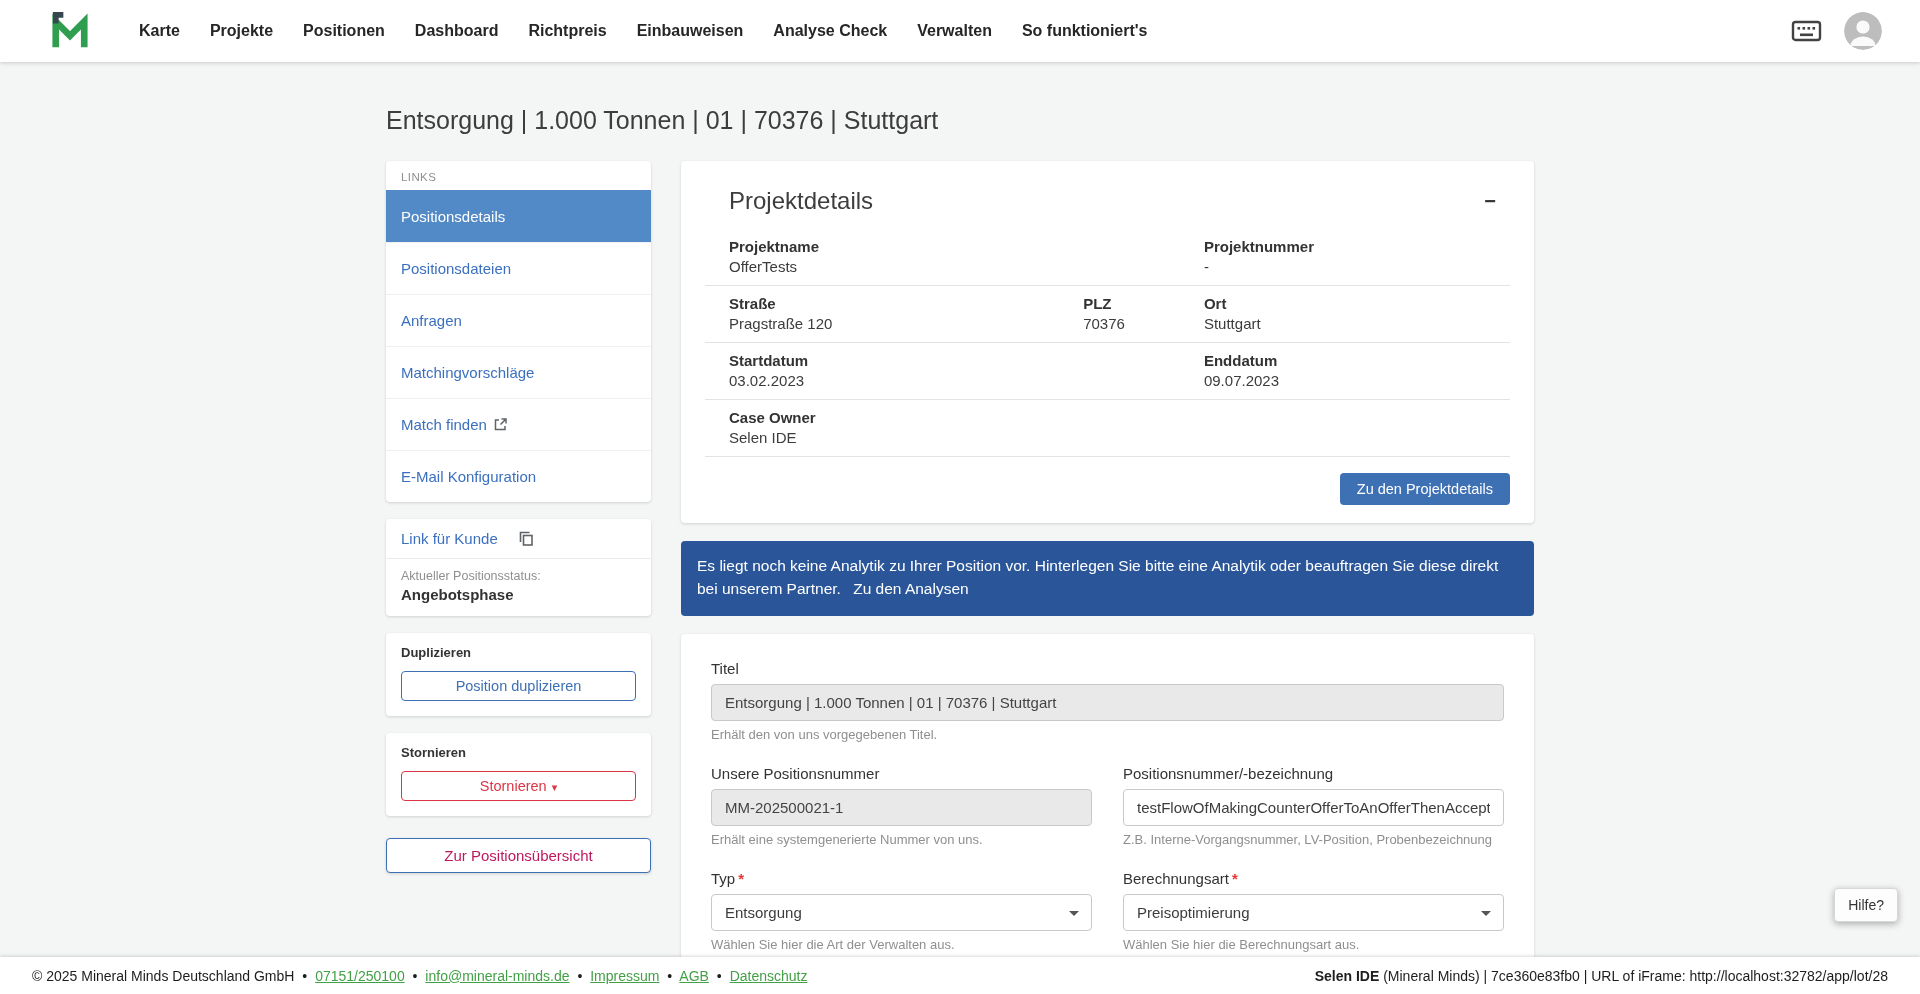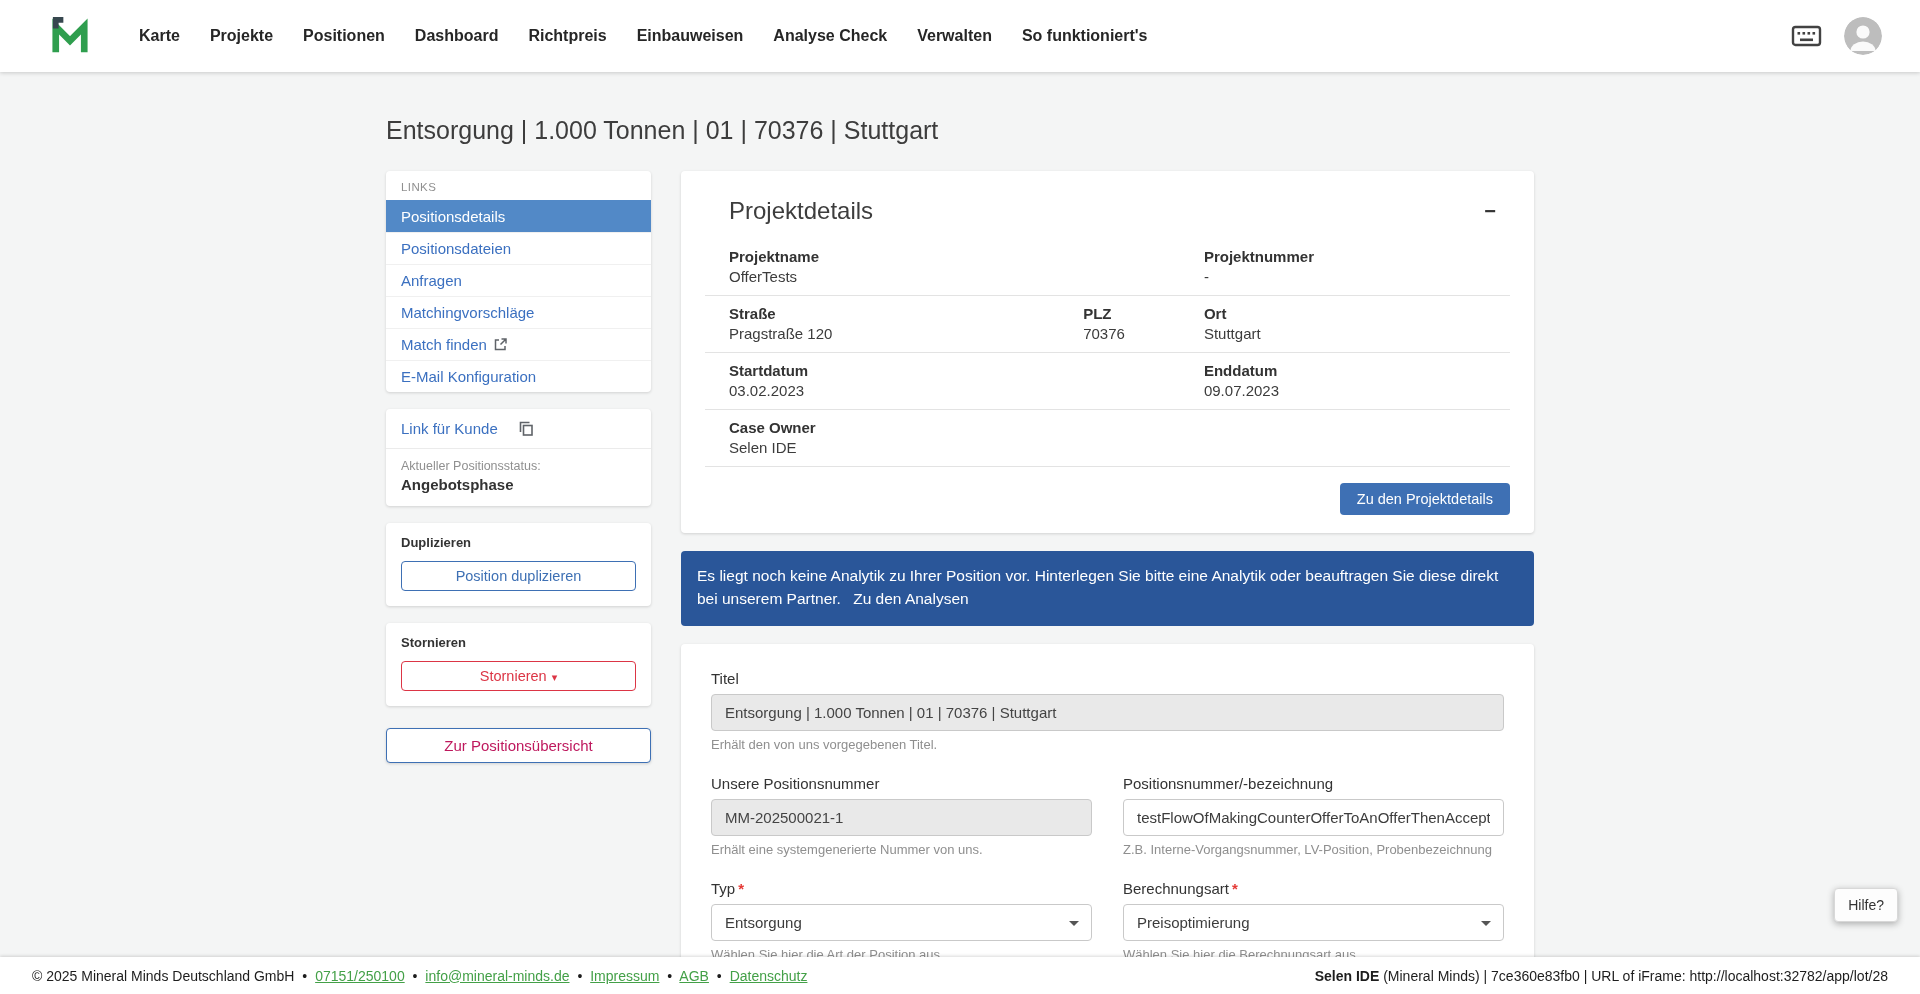--- a/index.html
+++ b/index.html
@@ -2,39 +2,39 @@
 <html><head>
 <meta charset="utf-8">
 <style>
   * { box-sizing: border-box; margin: 0; padding: 0; }
   html, body { height: 100%; }
   body { background: #f4f5f5; font-family: "Liberation Sans", sans-serif; color: #333; font-size: 15px; }
   a { text-decoration: none; cursor: pointer; }
   button { font-family: inherit; cursor: pointer; }
 
   
-  .navbar { height: 72px; background: #fff; display: flex; align-items: center; padding: 0 38px 0 50px; box-shadow: 0 1px 4px rgba(0,0,0,.18); position: relative; z-index: 5; }
+  .navbar { height: 62px; background: #fff; display: flex; align-items: center; padding: 0 38px 0 50px; box-shadow: 0 1px 4px rgba(0,0,0,.18); position: relative; z-index: 5; }
   .logo-btn { background: none; border: none; margin-right: 34px; display: flex; align-items: center; }
   .nav-links { display: flex; align-items: center; flex: 1; }
   .nav-link { padding: 9px 15px; font-size: 16px; font-weight: 600; color: #262626; }
   .nav-right { display: flex; align-items: center; gap: 22px; }
   .icon-btn { background: none; border: none; display: flex; align-items: center; }
   .avatar-btn { background: none; border: none; width: 38px; height: 38px; border-radius: 50%; overflow: hidden; padding: 0; }
   .avatar-btn svg { display: block; }
 
   
   .page-title { width: 1148px; margin: 44px auto 0; font-size: 25px; font-weight: 500; color: #3d3d3d; }
   .container { width: 1148px; margin: 26px auto 0; display: flex; gap: 30px; align-items: flex-start; padding-bottom: 90px; }
   .card { background: #fff; border-radius: 4px; box-shadow: 0 1px 3px rgba(0,0,0,.15); }
 
   
   .sidebar { width: 265px; flex-shrink: 0; }
   .links-card { overflow: hidden; }
   .links-label { font-size: 11.5px; color: #909090; padding: 10px 15px 7px; letter-spacing: .4px; }
-  .side-nav-item { display: flex; align-items: center; gap: 7px; padding: 7px 15px; font-size: 15px; color: #3b70c0; border-top: 1px solid #f0f0f0; }
+  .side-nav-item { display: flex; align-items: center; gap: 7px; padding: 17px 15px; font-size: 15px; color: #3b70c0; border-top: 1px solid #f0f0f0; }
   .side-nav-item.active { background: #5289c7; color: #fff; border-top-color: #5289c7; }
   .sidebar .card + .card { margin-top: 17px; }
   .status-card { padding: 11px 15px 13px; }
   .customer-link { display: inline-flex; align-items: center; gap: 21px; font-size: 15px; color: #3b70c0; }
   .status-divider { border: none; border-top: 1px solid #ebebeb; margin: 11px -15px 10px; }
   .status-label { font-size: 12.5px; color: #8f8f8f; }
   .status-value { font-size: 15px; font-weight: 700; color: #333; margin-top: 3px; }
   .action-card { padding: 12px 15px 15px; }
   .action-title { font-size: 13px; font-weight: 700; margin-bottom: 11px; color: #333; }
   .btn-outline { display: block; width: 100%; background: #fff; border: 1px solid #3e70b4; color: #3e70b4; border-radius: 4px; padding: 6px 8px; font-size: 14.5px; text-align: center; }
@@ -255,21 +255,21 @@
       </div>
 
       <div class="form-row">
         <div>
           <label class="form-label">
             <span>Typ</span><span class="req">*</span>
           </label>
           <div class="select-control">
             <span>Entsorgung</span>
           </div>
-          <div class="form-help">Wählen Sie hier die Art der Position aus.</div>
+          <div class="form-help">Wählen Sie hier die Art der Verwalten aus.</div>
         </div>
         <div>
           <label class="form-label">
             <span>Berechnungsart</span><span class="req">*</span>
           </label>
           <div class="select-control">
             <span>Preisoptimierung</span>
           </div>
           <div class="form-help">Wählen Sie hier die Berechnungsart aus.</div>
         </div>

